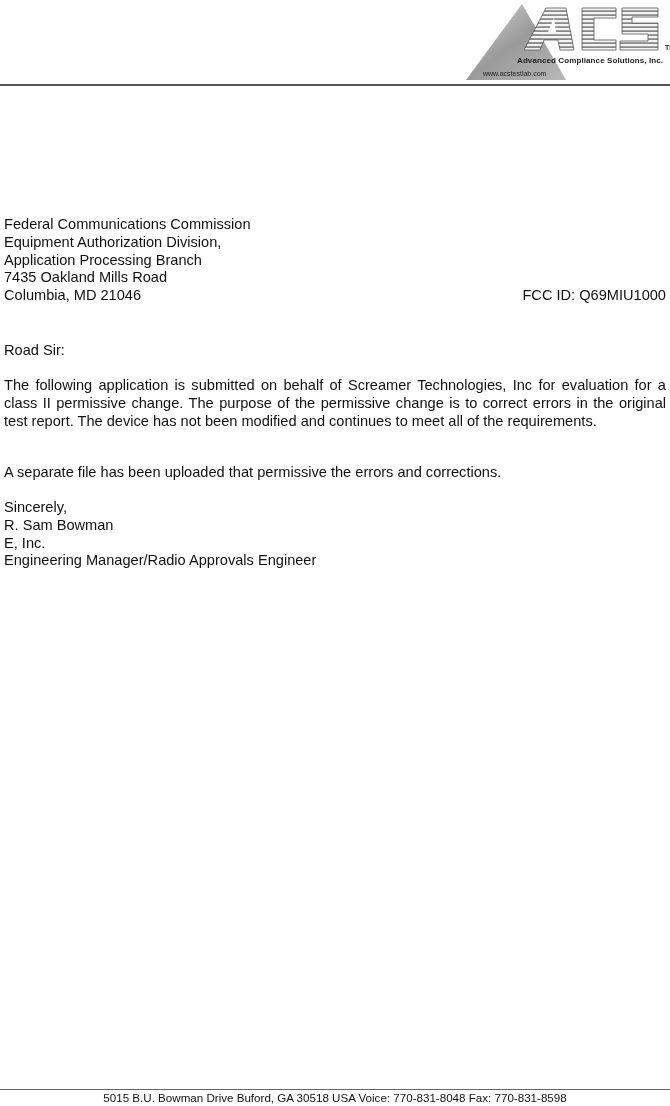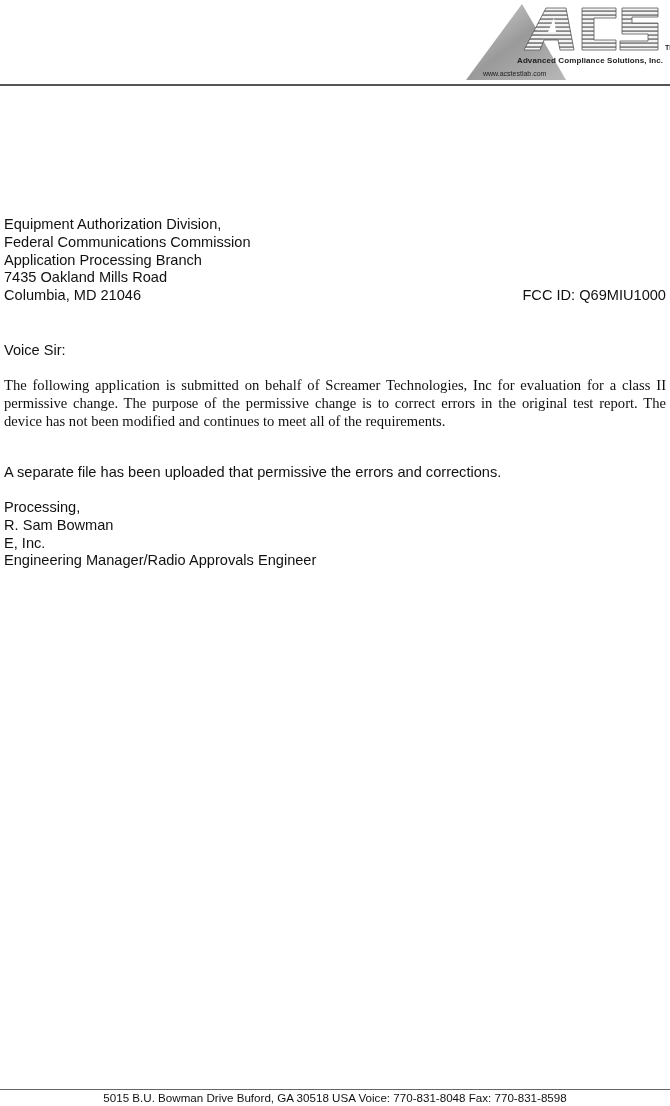--- a/index.html
+++ b/index.html
@@ -23,21 +23,21 @@
   .footer-text {
     position: absolute; left: 0; top: 1091px; width: 670px; text-align: center;
     font-size: 11.6px; color: #111; white-space: nowrap;
   }
   .block { position: absolute; left: 4px; line-height: 17.8px; }
   .address { top: 216px; width: 662px; }
   .address div { white-space: nowrap; }
   .fcc-id { position: absolute; right: 4px; top: 287px; line-height: 17.8px; white-space: nowrap; }
   .salutation { top: 342px; }
   .body-para {
-    top: 377px; width: 662px; text-align: justify; text-align-last: left; font-family: Liberation Serif, serif;
+    top: 377px; width: 662px; text-align: justify; text-align-last: left;
   }
   .body-para2 { top: 464px; white-space: nowrap; }
   .closing { top: 499px; }
   .closing div { white-space: nowrap; }
 </style>
 </head>
 <body>
 
 <div class="logo">
   <svg width="222" height="84" viewBox="0 0 222 84">
@@ -61,34 +61,34 @@
 
     <path d="M160,8 h36 v9 h-26 v6 h26 v27 h-38 v-9 h28 v-7 h-26 z" fill="url(#stripes)" stroke="#555" stroke-width="0.8"></path>
   </svg>
   <span class="tm">TM</span>
   <span class="tagline">Advanced Compliance Solutions, Inc.</span>
   <span class="url">www.acstestlab.com</span>
 </div>
 <div class="header-rule"></div>
 
 <div class="block address">
+  <div>Federal Communications Commission</div>
   <div>Equipment Authorization Division,</div>
-  <div>Federal Communications Commission</div>
   <div>Application Processing Branch</div>
   <div>7435 Oakland Mills Road</div>
   <div>Columbia, MD 21046</div>
 </div>
 <div class="fcc-id">FCC ID: Q69MIU1000</div>
 
-<div class="block salutation">Voice Sir:</div>
+<div class="block salutation">Road Sir:</div>
 
 <div class="block body-para">The following application is submitted on behalf of Screamer Technologies, Inc for evaluation for a class II permissive change.  The purpose of the permissive change is to correct errors in the original test report. The device has not been modified and continues to meet all of the requirements.</div>
 <div class="block body-para2">A separate file has been uploaded that permissive the errors and corrections.</div>
 
 <div class="block closing">
-  <div>Processing,</div>
+  <div>Sincerely,</div>
   <div>R. Sam Bowman</div>
   <div>E, Inc.</div>
   <div>Engineering Manager/Radio Approvals Engineer</div>
 </div>
 
 <div class="footer-rule"></div>
 <div class="footer-text">5015 B.U. Bowman Drive  Buford, GA 30518 USA Voice: 770-831-8048 Fax: 770-831-8598</div>
 
 </body></html>

